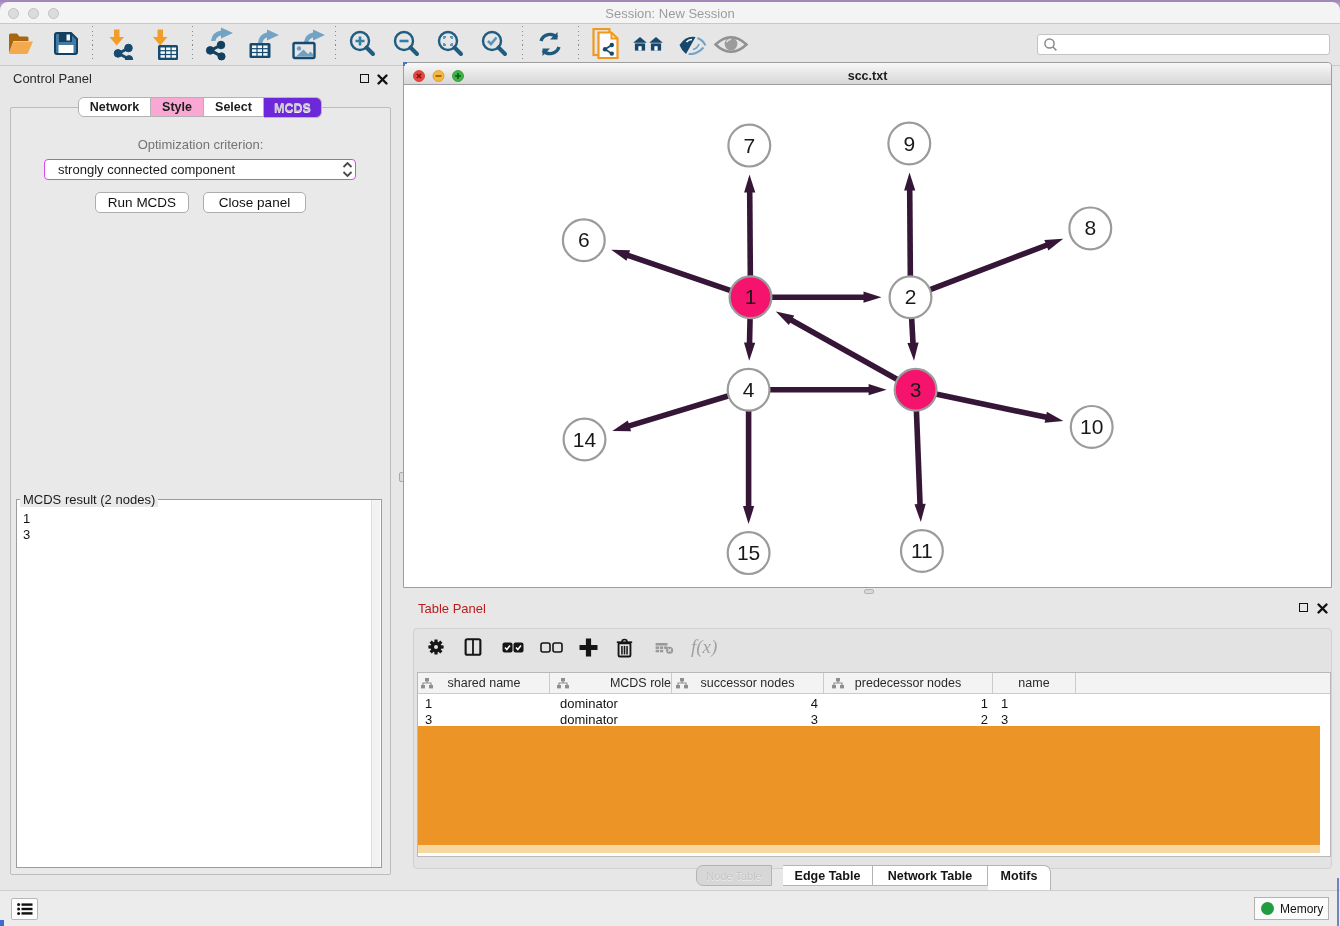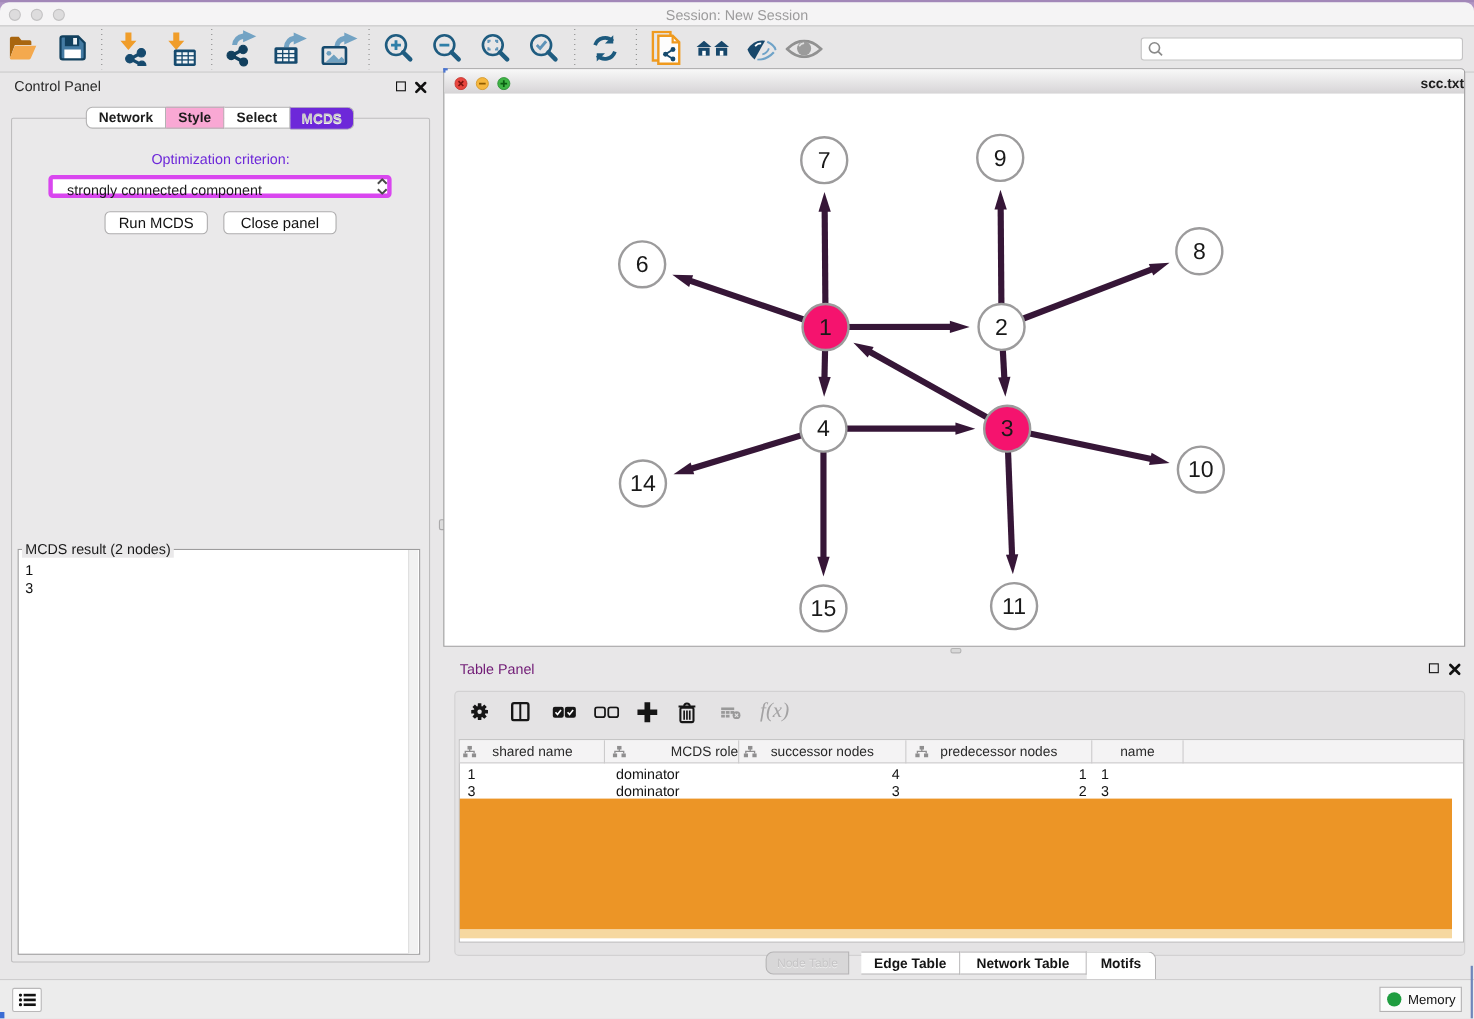--- a/index.html
+++ b/index.html
@@ -184,39 +184,39 @@
     <path d="M2.5 2.5 L10.5 10.5 M10.5 2.5 L2.5 10.5" stroke="#111" stroke-width="2.4" stroke-linecap="round"></path>
   </svg>
 
 <div class="abs" style="left:10px;top:107px;width:381px;height:768px;background:#eae9ea;border:1px solid #bebdbe;border-radius:2px;"></div>
 
 <div class="abs" style="left:78px;top:97px;width:73px;height:20px;background:#fff;border:1px solid #b3b2b3;border-radius:6px 0 0 6px;font-size:12.5px;font-weight:600;color:#1c1c1c;text-align:center;line-height:19px;">Network</div>
 <div class="abs" style="left:151px;top:97px;width:53px;height:20px;background:#f9a8d4;border:1px solid #b3b2b3;border-left:none;font-size:12.5px;font-weight:600;color:#1c1c1c;text-align:center;line-height:19px;">Style</div>
 <div class="abs" style="left:204px;top:97px;width:60px;height:20px;background:#fff;border:1px solid #b3b2b3;border-left:none;font-size:12.5px;font-weight:600;color:#1c1c1c;text-align:center;line-height:19px;">Select</div>
 <div class="abs" style="left:264px;top:97px;width:58px;height:21px;background:#6d28d9;border:1px solid #b9b8b9;border-left:none;border-radius:0 6px 6px 0;font-size:12.5px;font-weight:600;color:#cbcacb;text-align:center;line-height:20px;text-shadow:0 1px 0 #f2f2f2;">MCDS</div>
 
-<div class="abs" style="left:10px;top:137px;width:381px;height:16px;text-align:center;font-size:13px;color:#6d28d9;">Optimization criterion:</div>
-<div class="abs" style="left:44px;top:159px;width:312px;height:21px;background:#fff;border:4px solid #d946ef;border-radius:4px;font-size:13px;color:#1a1a1a;line-height:20px;padding-left:13px;">strongly connected component</div>
+<div class="abs" style="left:10px;top:137px;width:381px;height:16px;text-align:center;font-size:13px;color:#737373;">Optimization criterion:</div>
+<div class="abs" style="left:44px;top:159px;width:312px;height:21px;background:#fff;border:1px solid #d946ef;border-radius:4px;font-size:13px;color:#1a1a1a;line-height:20px;padding-left:13px;">strongly connected component</div>
 <svg class="abs" style="left:342px;top:162px;" width="11" height="15" viewBox="0 0 11 15">
     <path d="M1.5 5 L5.5 1 L9.5 5" fill="none" stroke="#4a4a4a" stroke-width="1.8"></path>
     <path d="M1.5 10 L5.5 14 L9.5 10" fill="none" stroke="#4a4a4a" stroke-width="1.8"></path>
   </svg>
 <div class="abs" style="left:95px;top:192px;width:94px;height:21px;background:#fff;border:1px solid #aeadae;border-radius:5px;font-size:13.5px;color:#111;text-align:center;line-height:20px;">Run MCDS</div>
 <div class="abs" style="left:203px;top:192px;width:103px;height:21px;background:#fff;border:1px solid #aeadae;border-radius:5px;font-size:13.5px;color:#111;text-align:center;line-height:20px;">Close panel</div>
 
 <div class="abs" style="left:16px;top:499px;width:366px;height:369px;background:#fff;border:1px solid #9d9c9d;"></div>
 <div class="abs" style="left:20px;top:493px;height:14px;background:#eae9ea;padding:0 3px;font-size:13px;color:#1a1a1a;line-height:14px;">MCDS result (2 nodes)</div>
 <div class="abs" style="left:23px;top:511px;font-size:13px;color:#111;line-height:16px;">1<br>3</div>
 <div class="abs" style="left:371px;top:500px;width:9px;height:367px;background:#f2f2f2;border-left:1px solid #dedede;"></div>
 
 <div class="abs" style="left:399px;top:472px;width:6px;height:10px;background:#dcdcdc;border:1px solid #aaa9aa;border-radius:2px;"></div>
 
 <div class="abs" style="left:403px;top:62px;width:929px;height:526px;background:#ffffff;border:1px solid #9e9d9e;border-radius:4px 4px 0 0;"></div>
 <div class="abs" style="left:404px;top:63px;width:927px;height:22px;background:linear-gradient(#f8f8f8,#d8d6d8);border-bottom:1px solid #9e9d9e;border-radius:4px 4px 0 0;"></div>
-<div class="abs" style="left:404px;top:69px;width:927px;height:15px;text-align:right;font-size:12.5px;font-weight:600;color:#1c1c1c;">scc.txt</div>
+<div class="abs" style="left:404px;top:69px;width:927px;height:15px;text-align:center;font-size:12.5px;font-weight:600;color:#1c1c1c;">scc.txt</div>
 <div class="abs" style="left:403px;top:62px;width:4px;height:1.5px;background:#4a74cf;"></div>
 <div class="abs" style="left:403px;top:62px;width:1.5px;height:4px;background:#4a74cf;"></div>
 
 <svg class="abs" style="left:413px;top:70px;" width="52" height="12" viewBox="0 0 52 12">
   <circle cx="6" cy="6" r="5.5" fill="#e8463f" stroke="#c43a34" stroke-width="0.8"></circle>
   <path d="M3.8 3.8 L8.2 8.2 M8.2 3.8 L3.8 8.2" stroke="#7c1410" stroke-width="1.5"></path>
   <circle cx="25.5" cy="6" r="5.5" fill="#f6b73e" stroke="#d49a2e" stroke-width="0.8"></circle>
   <path d="M22.5 6 L28.5 6" stroke="#8f5c00" stroke-width="1.6"></path>
   <circle cx="45" cy="6" r="5.5" fill="#3fb445" stroke="#2f9137" stroke-width="0.8"></circle>
   <path d="M42 6 L48 6 M45 3 L45 9" stroke="#0b5d12" stroke-width="1.6"></path>
@@ -278,21 +278,21 @@
     <text x="511.6" y="311.7">3</text>
     <text x="180.5" y="361.5">14</text>
     <text x="687.7" y="348.9">10</text>
     <text x="344.6" y="475.1">15</text>
     <text x="517.9" y="473.0">11</text>
   </g>
 </svg>
 
 <div class="abs" style="left:864px;top:589px;width:10px;height:5px;background:#d8d8d8;border:1px solid #b4b4b4;border-radius:2px;"></div>
 
-<div class="abs" style="left:418px;top:601px;font-size:13px;color:#701a75;text-align:right;">Table Panel</div>
+<div class="abs" style="left:418px;top:601px;font-size:13px;color:#b91c1c;text-align:right;">Table Panel</div>
 <div class="abs" style="left:1299px;top:603px;width:9px;height:9px;border:1.5px solid #111;"></div>
 <svg class="abs" style="left:1316px;top:602px;" width="13" height="13" viewBox="0 0 13 13">
     <path d="M2.5 2.5 L10.5 10.5 M10.5 2.5 L2.5 10.5" stroke="#111" stroke-width="2.4" stroke-linecap="round"></path>
   </svg>
 
 <div class="abs" style="left:413px;top:628px;width:919px;height:241px;background:#e4e3e4;border:1px solid #d2d1d2;border-radius:4px;"></div>
 <div id="tabletoolbar-icons">
 
 <svg class="abs" style="left:428px;top:639px;" width="16" height="16" viewBox="0 0 21 21">
   <path d="M8.43,0.51 L12.57,0.51 L12.73,3.86 L13.62,4.23 L16.10,1.97 L19.03,4.90 L16.77,7.38 L17.14,8.27 L20.49,8.43 L20.49,12.57 L17.14,12.73 L16.77,13.62 L19.03,16.10 L16.10,19.03 L13.62,16.77 L12.73,17.14 L12.57,20.49 L8.43,20.49 L8.27,17.14 L7.38,16.77 L4.90,19.03 L1.97,16.10 L4.23,13.62 L3.86,12.73 L0.51,12.57 L0.51,8.43 L3.86,8.27 L4.23,7.38 L1.97,4.90 L4.90,1.97 L7.38,4.23 L8.27,3.86 Z" fill="#161616"></path>

